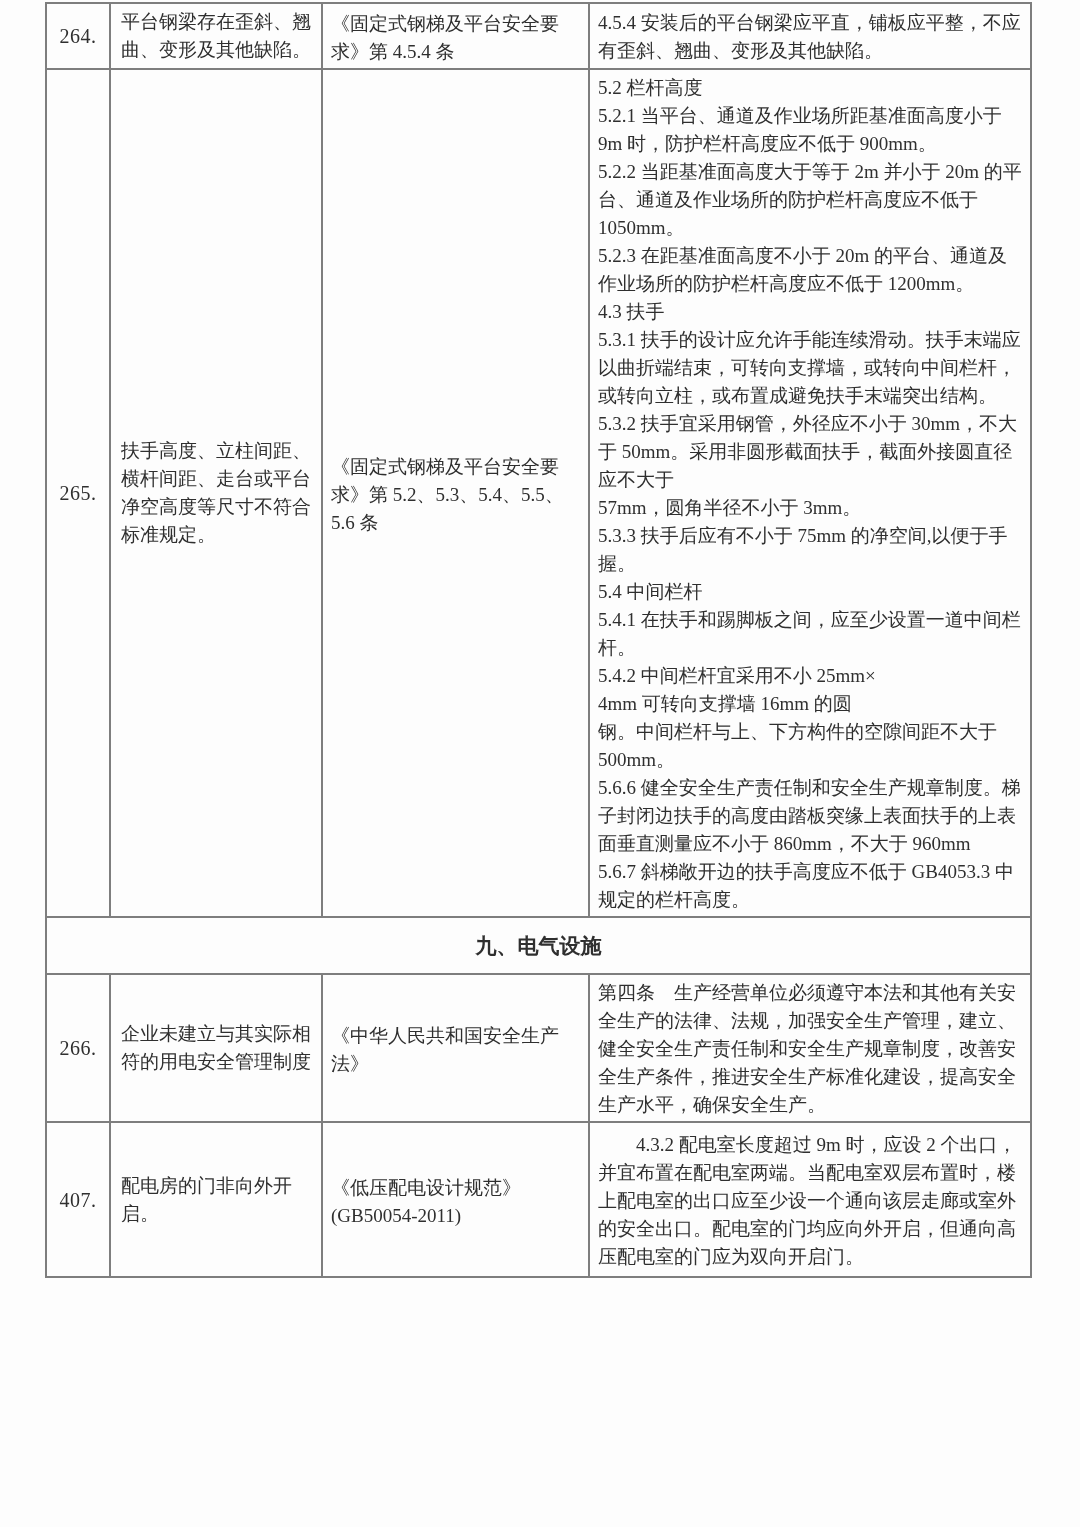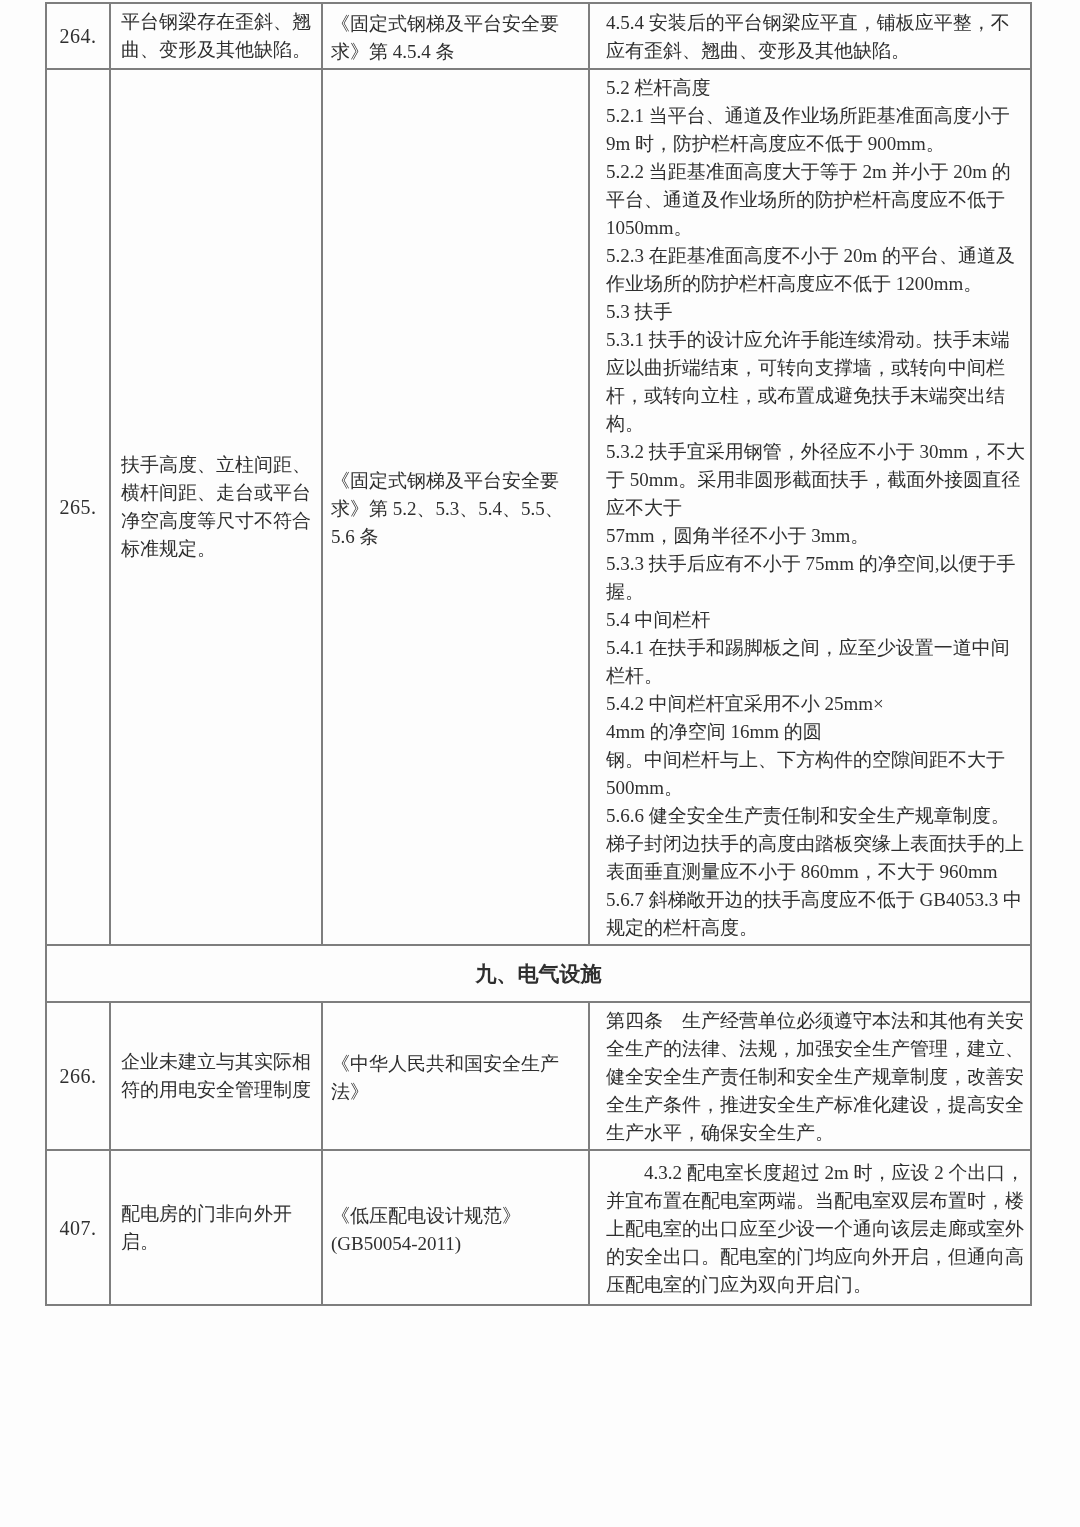--- a/index.html
+++ b/index.html
@@ -38,21 +38,21 @@
     letter-spacing: 0.5px;
   }
   td.problem-cell {
     padding: 4px 4px 4px 10px;
   }
   td.ref-cell {
     padding: 4px 4px 0 8px;
   }
   td.req-cell {
     vertical-align: top;
-    padding: 4px 4px 2px 16px;
+    padding: 4px 4px 2px 8px;
   }
   td.req-cell p {
     margin: 0;
     padding: 0;
   }
   td.section-cell {
     text-align: center;
     font-weight: bold;
     font-size: 21px;
     padding: 4px 0;
@@ -84,29 +84,29 @@
     <tr style="height:820px">
       <td class="num-cell">265.</td>
       <td class="problem-cell">扶手高度、立柱间距、横杆间距、走台或平台净空高度等尺寸不符合标准规定。</td>
       <td class="ref-cell">《固定式钢梯及平台安全要求》第 5.2、5.3、5.4、5.5、5.6 条</td>
       <td class="req-cell">
         <p>5.2 栏杆高度</p>
         <p>5.2.1 当平台、通道及作业场所距基准面高度小于 9m 时，防护栏杆高度应不低于 900mm。</p>
         <p>5.2.2 当距基准面高度大于等于 2m 并小于 20m 的平台、通道及作业场所的防护栏杆高度应不低于</p>
         <p>1050mm。</p>
         <p>5.2.3 在距基准面高度不小于 20m 的平台、通道及作业场所的防护栏杆高度应不低于 1200mm。</p>
-        <p>5.3 扶手</p>
+        <p>4.3 扶手</p>
         <p>5.3.1 扶手的设计应允许手能连续滑动。扶手末端应以曲折端结束，可转向支撑墙，或转向中间栏杆，或转向立柱，或布置成避免扶手末端突出结构。</p>
         <p>5.3.2 扶手宜采用钢管，外径应不小于 30mm，不大于 50mm。采用非圆形截面扶手，截面外接圆直径应不大于</p>
         <p>57mm，圆角半径不小于 3mm。</p>
         <p>5.3.3 扶手后应有不小于 75mm 的净空间,以便于手握。</p>
         <p>5.4 中间栏杆</p>
         <p>5.4.1 在扶手和踢脚板之间，应至少设置一道中间栏杆。</p>
         <p>5.4.2 中间栏杆宜采用不小 25mm×</p>
-        <p>4mm 的净空间 16mm 的圆</p>
+        <p>4mm 可转向支撑墙 16mm 的圆</p>
         <p>钢。中间栏杆与上、下方构件的空隙间距不大于</p>
         <p>500mm。</p>
         <p>5.6.6 健全安全生产责任制和安全生产规章制度。梯子封闭边扶手的高度由踏板突缘上表面扶手的上表面垂直测量应不小于 860mm，不大于 960mm</p>
         <p>5.6.7 斜梯敞开边的扶手高度应不低于 GB4053.3 中规定的栏杆高度。</p>
       </td>
     </tr>
 
 
     <tr style="height:57px">
       <td class="section-cell" colspan="4">九、电气设施</td>
@@ -119,18 +119,18 @@
       <td class="req-cell">
         <p>第四条　生产经营单位必须遵守本法和其他有关安全生产的法律、法规，加强安全生产管理，建立、健全安全生产责任制和安全生产规章制度，改善安全生产条件，推进安全生产标准化建设，提高安全生产水平，确保安全生产。</p>
       </td>
     </tr>
 
     <tr style="height:155px">
       <td class="num-cell">407.</td>
       <td class="problem-cell">配电房的门非向外开启。</td>
       <td class="ref-cell">《低压配电设计规范》(GB50054-2011)</td>
       <td class="req-cell">
-        <p>　　4.3.2 配电室长度超过 2m 时，应设 2 个出口，并宜布置在配电室两端。当配电室双层布置时，楼上配电室的出口应至少设一个通向该层走廊或室外的安全出口。配电室的门均应向外开启，但通向高压配电室的门应为双向开启门。</p>
+        <p>　　4.3.2 配电室长度超过 9m 时，应设 2 个出口，并宜布置在配电室两端。当配电室双层布置时，楼上配电室的出口应至少设一个通向该层走廊或室外的安全出口。配电室的门均应向外开启，但通向高压配电室的门应为双向开启门。</p>
       </td>
     </tr>
   </tbody>
     </table>
 </div>
 
 </body></html>

